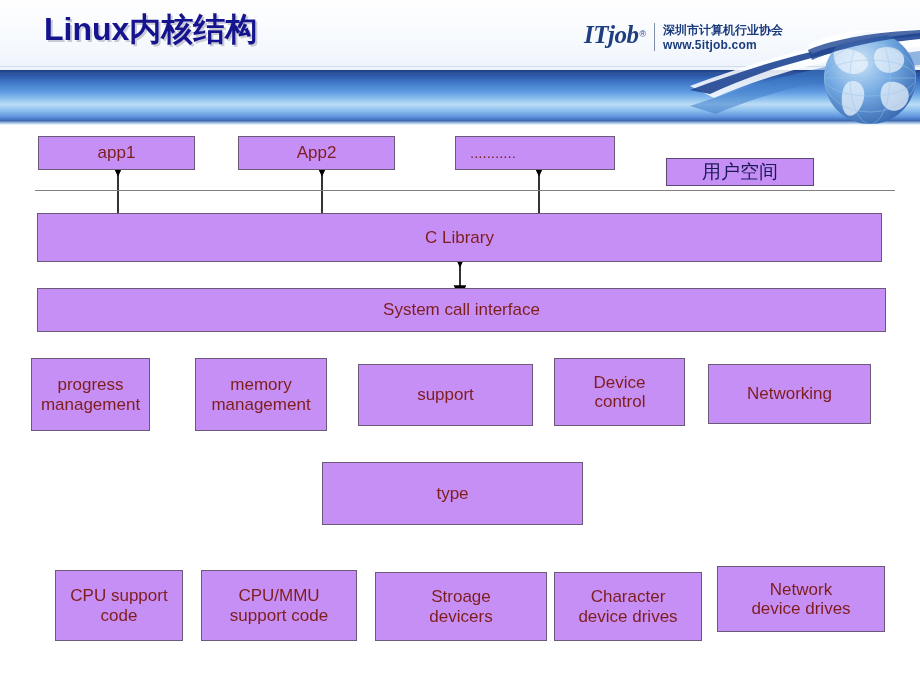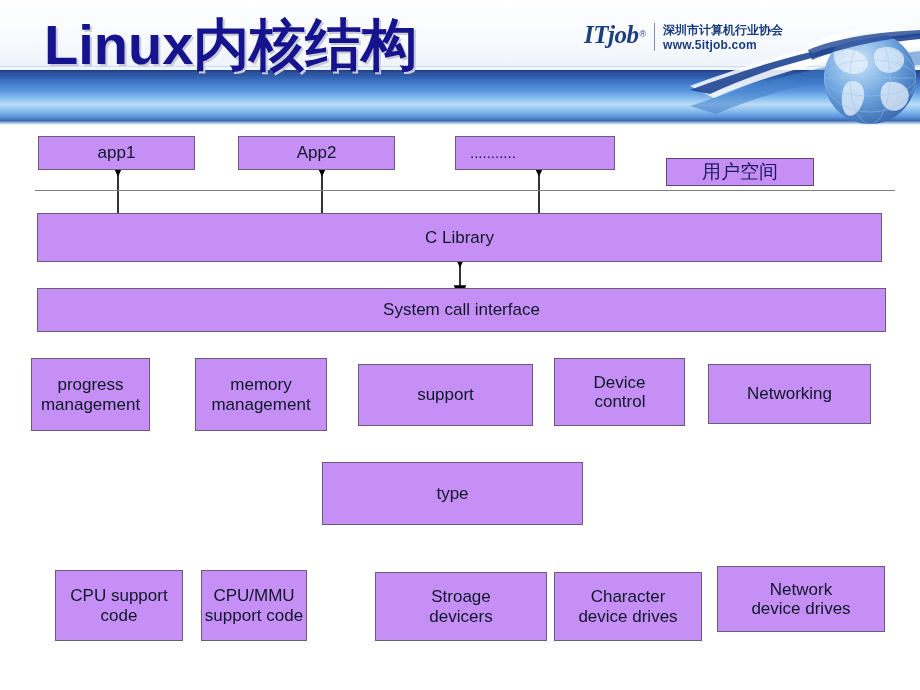--- a/index.html
+++ b/index.html
@@ -74,21 +74,21 @@
   .hdr-globe {
     position: absolute;
     right: 0; top: 30px;
     width: 112px; height: 98px;
     overflow: hidden;
   }
 
   #slide-title {
     position: absolute;
     left: 44px; top: 8px;
-    font-size: 56px;
+    font-size: 32px;
     font-weight: bold;
     color: #15148e;
     letter-spacing: 0px;
     text-shadow: 2px 2px 0px #c9cad6;
     white-space: nowrap;
     z-index: 5;
   }
 
   
   #brand-logo {
@@ -146,21 +146,21 @@
     position: absolute;
     left: 0; top: 0;
     width: 920px;
     height: 690px;
   }
   .box {
     position: absolute;
     background: #c68ff5;
     border: 1px solid #6b5a7a;
     box-sizing: border-box;
-    color: #0f172a;
+    color: #7f1d1d;
     display: flex;
     align-items: center;
     justify-content: center;
     text-align: center;
     font-size: 17px;
     line-height: 1.12;
     overflow: visible;
     white-space: nowrap;
   }
   .box.wide-text {
@@ -314,21 +314,21 @@
   </div>
 
   <div class="box wide-text" style="left:55px; top:570px; width:128px; height:71px;">
     <span>CPU support<br>code</span>
   </div>
 
   <div class="box" style="left:322px; top:462px; width:261px; height:63px;">
     <span>type</span>
   </div>
 
-  <div class="box wide-text" style="left:201px; top:570px; width:106px; height:71px;">
+  <div class="box wide-text" style="left:201px; top:570px; width:156px; height:71px;">
     <span>CPU/MMU<br>support code</span>
   </div>
 
   <div class="box wide-text" style="left:375px; top:572px; width:172px; height:69px;">
     <span>Stroage<br>devicers</span>
   </div>
 
   <div class="box wide-text" style="left:554px; top:572px; width:148px; height:69px;">
     <span>Character<br>device drives</span>
   </div>

